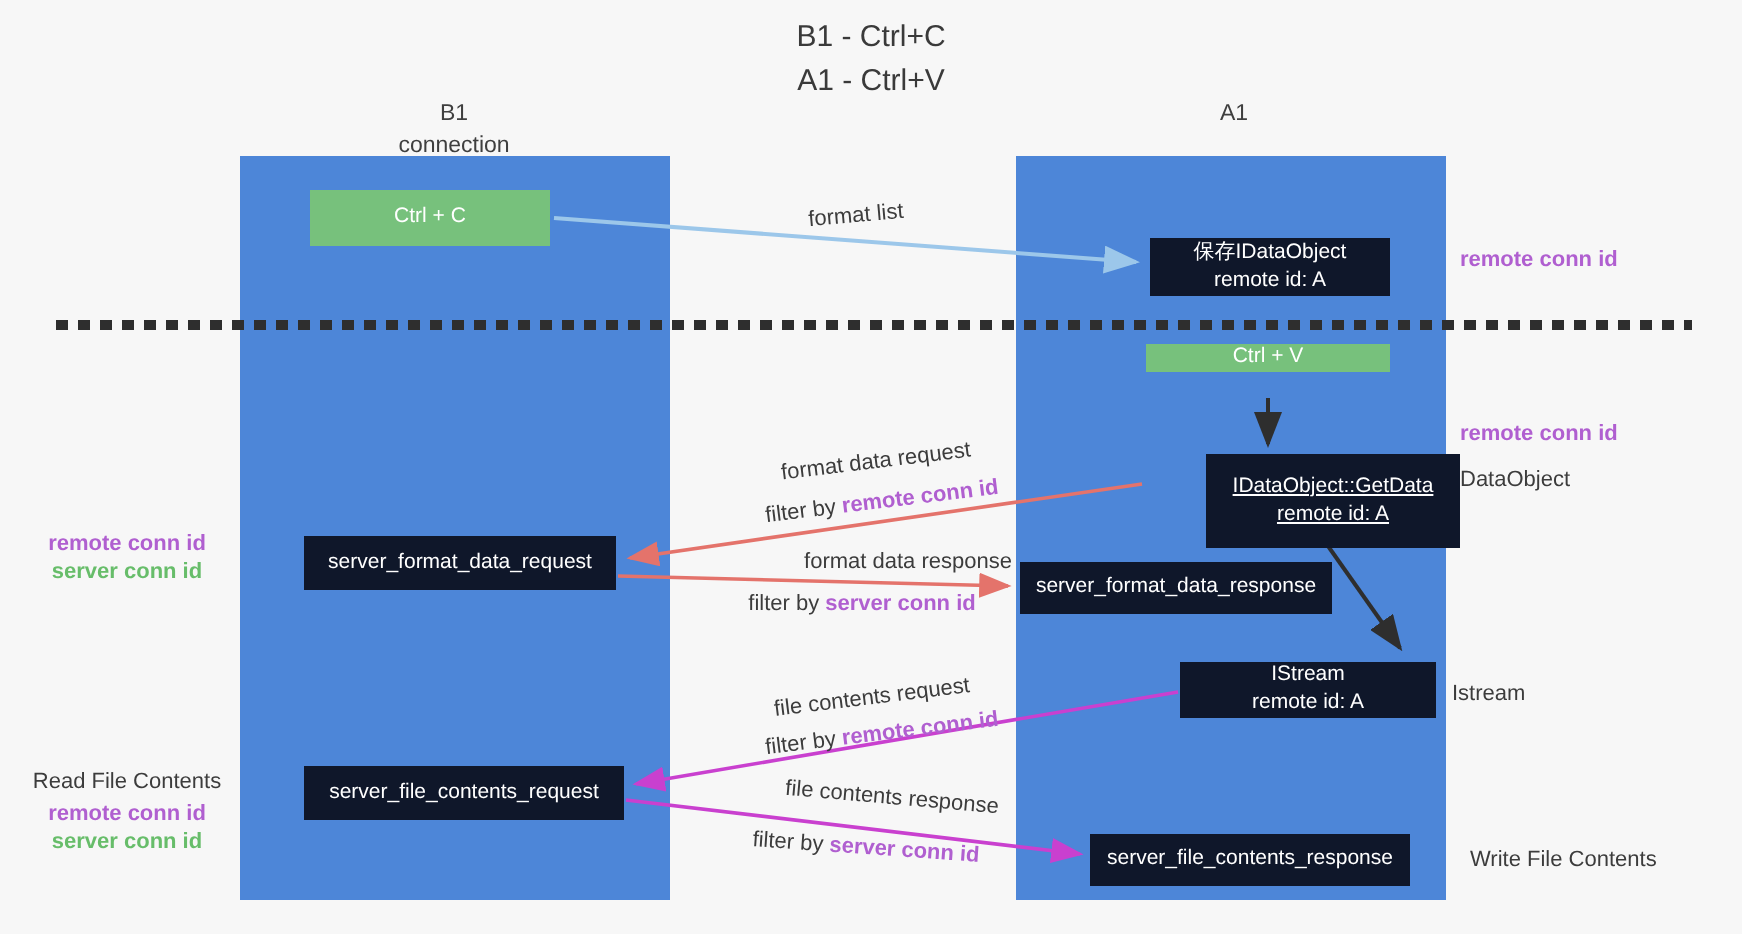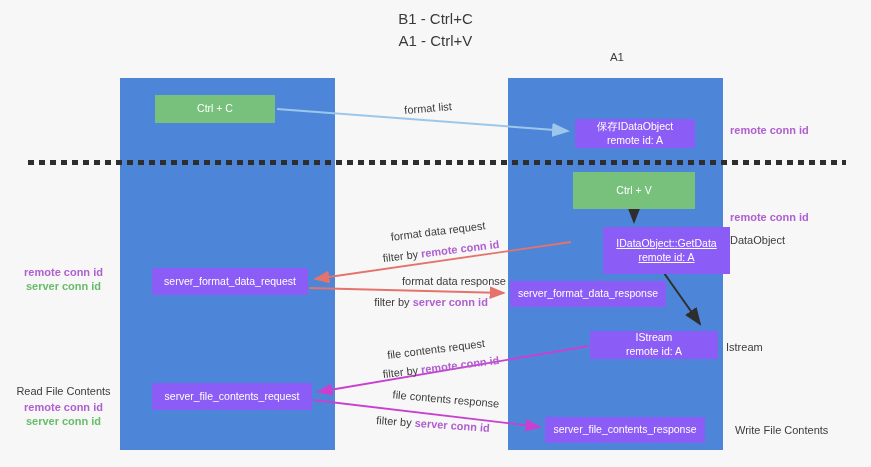--- a/index.html
+++ b/index.html
@@ -10,21 +10,21 @@
     font-family:"Liberation Sans", sans-serif;
   }
   .title { position:absolute; top:8px; left:0; width:100%; text-align:center;
     font-size:15px; line-height:1.45; color:#3a3a3a; }
   .col-header { position:absolute; text-align:center; font-size:11.5px;
     line-height:1.35; color:#3f3f3f; width:120px; }
   .col { position:absolute; top:78px; width:215px; height:372px; background:#4d86d8; }
   .box { position:absolute; display:flex; flex-direction:column; align-items:center;
     justify-content:center; color:#ffffff; font-size:10.5px; line-height:1.3;
     text-align:center; }
-  .orange { background:#8b5cf6;align-items:center; }
+  .orange { background:#0f172a;align-items:center; }
   .green  { background:#77c17c; }
   .flow-label { position:absolute; font-size:11px; color:#3c3c3c; white-space:nowrap;
     transform:translate(-50%,-50%); }
   .key-purple { color:#b05fd0; font-weight:bold; }
   .side-label { position:absolute; font-size:11px; color:#3c3c3c; white-space:nowrap; }
   .side-label.bold-purple { color:#b05fd0; font-weight:bold; }
   .side-label.bold-green  { color:#67bd6a; font-weight:bold; }
   .left-label-block { position:absolute; left:6px; width:115px; text-align:center;
     font-size:11px; line-height:1.25; white-space:nowrap; }
   .dashed-line { position:absolute; left:28px; top:160px; width:818px; height:5px;
@@ -35,20 +35,24 @@
 </head>
 <body>
 
 <div class="canvas">
 
   <div class="title">
     <div>B1 - Ctrl+C</div>
     <div>A1 - Ctrl+V</div>
   </div>
 
+  <div class="col-header" style="left:167px; top:50px;">
+    <div>B1</div>
+    <div>connection</div>
+  </div>
   <div class="col-header" style="left:557px; top:50px;">
     <div>A1</div>
   </div>
 
   <div class="col" style="left:120px;"></div>
   <div class="col" style="left:508px;"></div>
 
   <div class="dashed-line"></div>
 
   <svg class="arrows" viewBox="0 0 871 467">
@@ -82,21 +86,21 @@
     <div>server_file_contents_request</div>
   </div>
   <div class="box orange" style="left:152px; top:268px; width:156px; height:27px;">
     <div>server_format_data_request</div>
   </div>
 
   <div class="box orange" style="left:575px; top:119px; width:120px; height:29px;">
     <div>保存IDataObject</div>
     <div>remote id: A</div>
   </div>
-  <div class="box green" style="left:573px; top:172px; width:122px; height:37px;">
+  <div class="box green" style="left:573px; top:172px; width:122px; height:14px;">
     <div>Ctrl + V</div>
   </div>
   <div class="box orange" style="left:603px; top:227px; width:127px; height:47px;text-decoration:underline;">
     <div>IDataObject::GetData</div>
     <div>remote id: A</div>
   </div>
   <div class="box orange" style="left:510px; top:281px; width:156px; height:26px;">
     <div>server_format_data_response</div>
   </div>
   <div class="box orange" style="left:590px; top:331px; width:128px; height:28px;">

